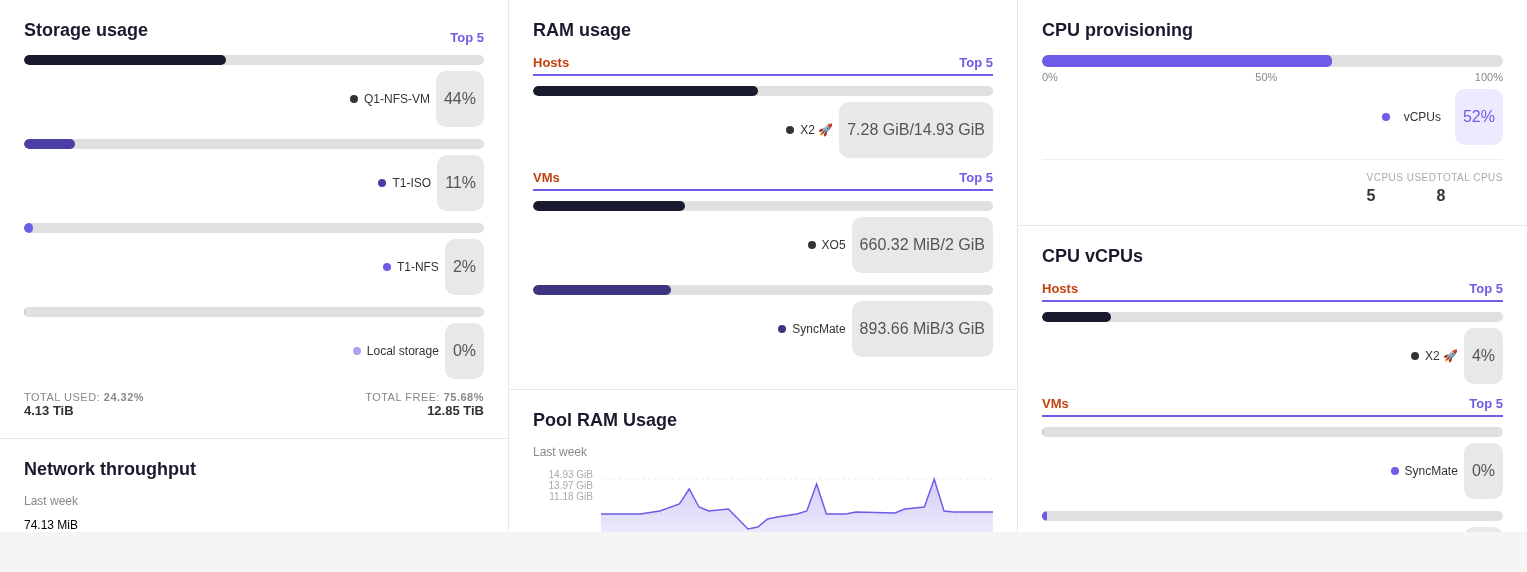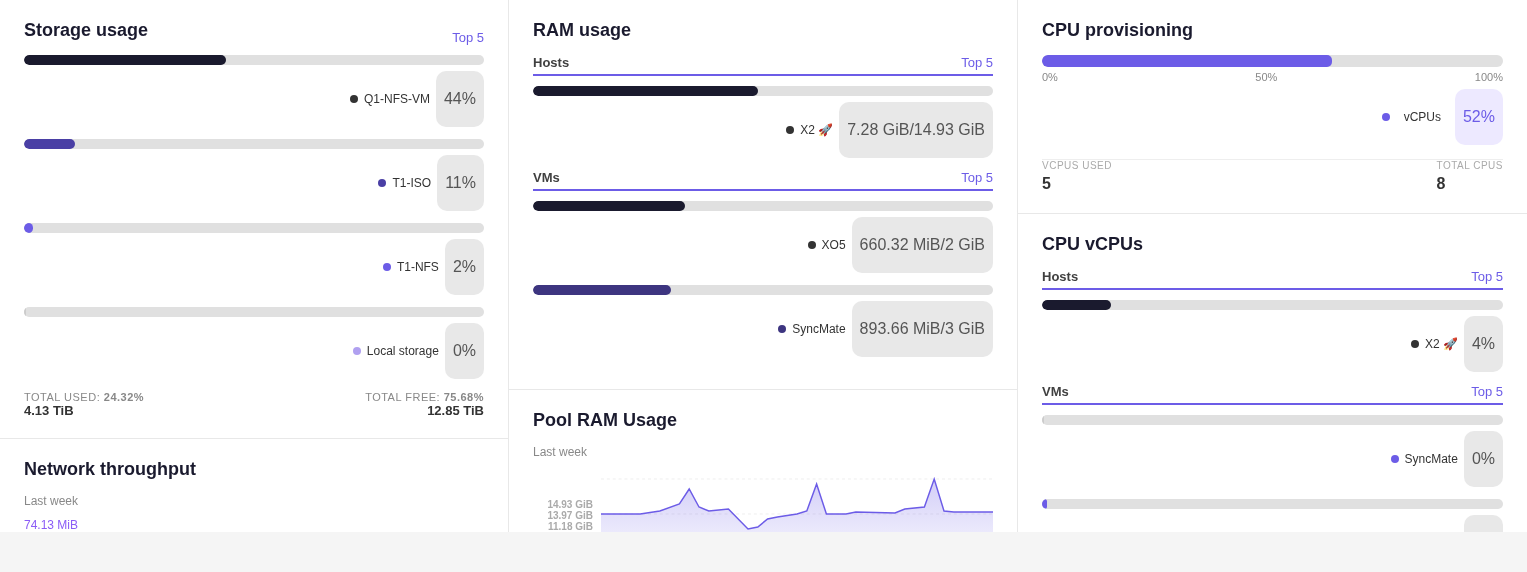--- a/index.html
+++ b/index.html
@@ -23,27 +23,27 @@
       color: #1a1a2e;
       margin-bottom: 14px;
     }
     .panel-header {
       display: flex;
       justify-content: space-between;
       align-items: center;
     }
     .top-link {
       color: #6c5ce7;
-      font-weight: 400;
+      font-weight: 700;
       font-size: 13px;
     }
     .section-label {
       font-size: 13px;
       font-weight: 600;
-      color: #404040;
+      color: #c2410c;
     }
     .section-header {
       display: flex;
       justify-content: space-between;
       align-items: center;
       border-bottom: 2px solid #6c5ce7;
       padding-bottom: 4px;
       margin-bottom: 10px;
     }
     .bar-container {
@@ -120,22 +120,23 @@
     .vcpu-row {
       display: flex;
       justify-content: flex-end;
       align-items: center;
       gap: 14px;
       font-size: 12px;
       margin-bottom: 14px;
     }
     .cpu-stats-row {
       display: flex;
-      justify-content: space-between;
+      justify-content: flex-end;
       border-top: 1px solid #eee;
+      padding-top: 12px;
     }
     .cpu-stat {
       display: flex;
       flex-direction: column;
       gap: 4px;
     }
     .cpu-stat-label {
       font-size: 10px;
       color: #aaa;
       text-transform: uppercase;
@@ -267,21 +268,21 @@
             <strong>75.68%</strong>
           </div>
           <div class="stat-value">12.85 TiB</div>
         </div>
       </div>
     </div>
 
     <div class="left-bottom">
       <div class="panel-title">Network throughput</div>
       <div style="font-size:12px;color:#888;margin-bottom:10px;">Last week</div>
-      <div style="font-size:12px;color:#8b5cf6;margin-bottom:6px;">74.13 MiB</div>
+      <div style="font-size:12px;color:#000000;margin-bottom:6px;">74.13 MiB</div>
 
       <div class="mini-chart">
         <svg width="100%" height="60" viewBox="0 0 440 60" preserveAspectRatio="none">
           <polyline points="0,55 40,55 80,55 120,55 160,55 200,55 240,55 280,55 320,55 360,55 400,55 440,55" fill="none" stroke="#ccc" stroke-width="1" stroke-dasharray="3,3"></polyline>
         </svg>
       </div>
     </div>
 
   </div>
 
@@ -323,21 +324,21 @@
         <span>SyncMate</span>
         <span class="badge">893.66 MiB/3 GiB</span>
       </div>
     </div>
 
     <div class="mid-bottom">
       <div class="panel-title">Pool RAM Usage</div>
       <div style="font-size:12px;color:#888;margin-bottom:10px;">Last week</div>
 
       <div style="display:flex;gap:8px;">
-        <div style="display:flex;flex-direction:column;justify-content:center;font-size:10px;color:#aaa;text-align:right;min-width:60px;font-weight:bold;">
+        <div style="display:flex;flex-direction:column;justify-content:flex-start;font-size:10px;color:#aaa;text-align:right;min-width:60px;">
           <span>14.93 GiB</span>
           <span>13.97 GiB</span>
           <span>11.18 GiB</span>
         </div>
         <div style="flex:1;">
           <svg width="100%" height="90" viewBox="0 0 400 90" preserveAspectRatio="none">
             <defs>
               <linearGradient id="poolGrad" x1="0" y1="0" x2="0" y2="1">
                 <stop offset="0%" stop-color="#6c5ce7" stop-opacity="0.3"></stop>
                 <stop offset="100%" stop-color="#6c5ce7" stop-opacity="0.05"></stop>

